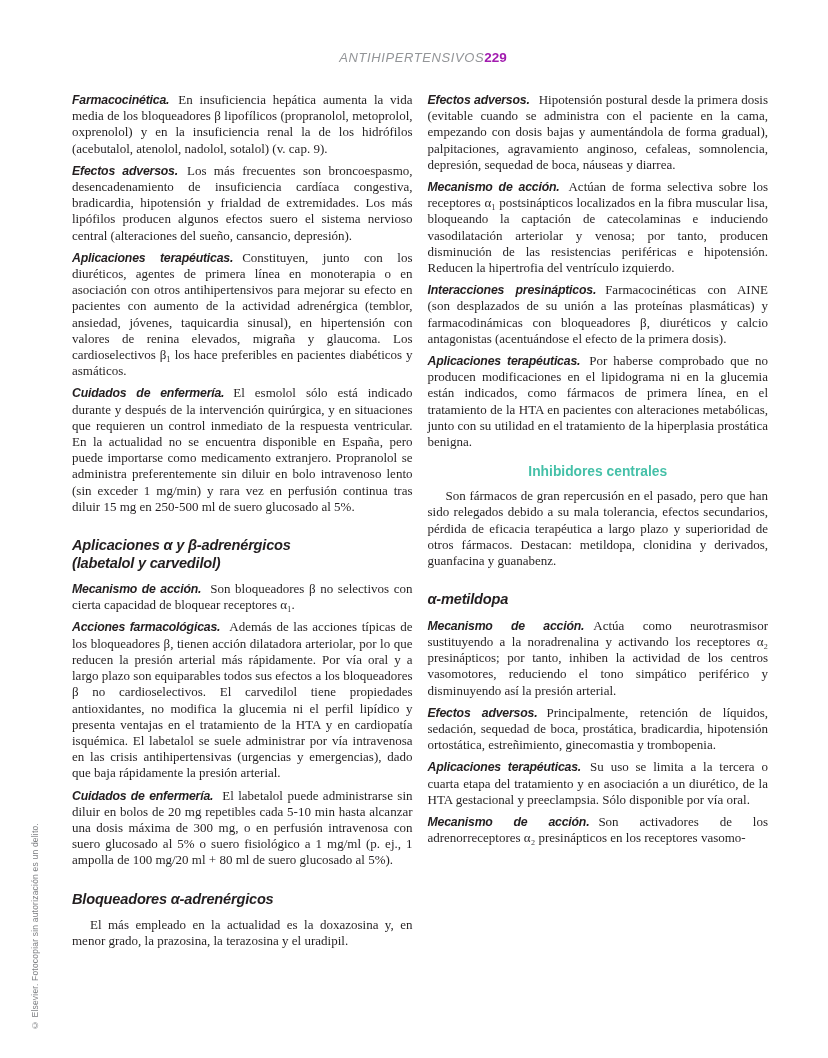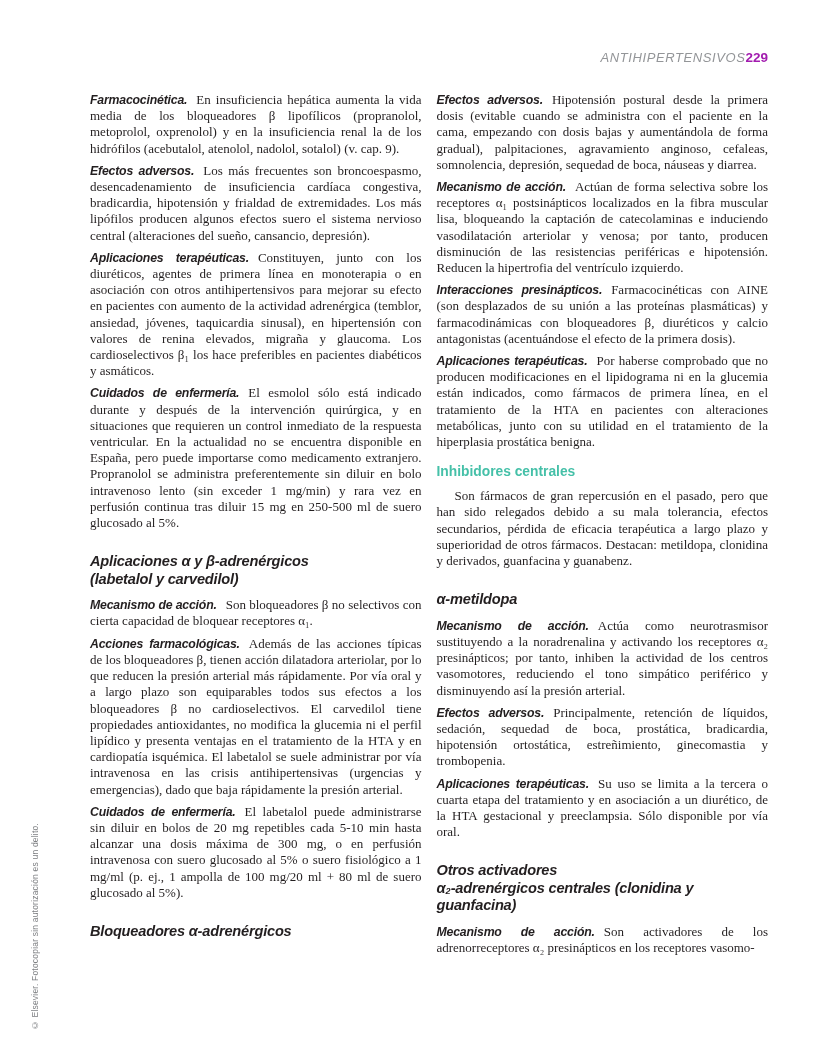--- a/index.html
+++ b/index.html
@@ -13,40 +13,40 @@
     overflow: hidden;
     font-family: "Liberation Serif", serif;
     color: #231f20;
   }
   .page-header {
     position: absolute;
     top: 50px;
     left: 78px;
     right: 60px;
     display: flex;
-    justify-content: flex-end;
+    justify-content: center;
     align-items: baseline;
   }
   .running-head {
     font-family: "Liberation Sans", sans-serif;
     font-style: italic;
     font-size: 13px;
     letter-spacing: 0.6px;
     color: #939598;
   }
   .page-number {
     font-family: "Liberation Sans", sans-serif;
     font-weight: bold;
     font-size: 13.5px;
     color: #a21caf;
   }
   .columns {
     position: absolute;
     top: 92px;
-    left: 90px;
+    left: 72px;
     right: 60px;
     display: flex;
     gap: 15px;
   }
   .col { width: 50%; }
   .para {
     font-size: 13px;
     line-height: 16.2px;
     text-align: justify;
     margin-bottom: 6px;
@@ -74,21 +74,21 @@
     text-align: left;
   }
   .accent-head {
     font-family: "Liberation Sans", sans-serif;
     font-weight: bold;
     font-size: 13.8px;
     line-height: 16px;
     color: #45c0a8;
     margin-top: 14px;
     margin-bottom: 8px;
-    text-align: left;
+    text-align: center;
   }
   .copyright-sidebar {
     position: absolute;
     left: 30px;
     bottom: 28px;
     writing-mode: vertical-rl;
     transform: rotate(180deg);
     font-family: "Liberation Sans", sans-serif;
     font-size: 8.5px;
     color: #7d7f82;
@@ -127,20 +127,21 @@
       <p class="para">
         <span class="runin">Mecanismo de acción.</span><span>Son bloqueadores β no selectivos con cierta capacidad de bloquear receptores α₁.</span>
       </p>
       <p class="para">
         <span class="runin">Acciones farmacológicas.</span><span>Además de las acciones típicas de los bloqueadores β, tienen acción dilatadora arteriolar, por lo que reducen la presión arterial más rápidamente. Por vía oral y a largo plazo son equiparables todos sus efectos a los bloqueadores β no cardioselectivos. El carvedilol tiene propiedades antioxidantes, no modifica la glucemia ni el perfil lipídico y presenta ventajas en el tratamiento de la HTA y en cardiopatía isquémica. El labetalol se suele administrar por vía intravenosa en las crisis antihipertensivas (urgencias y emergencias), dado que baja rápidamente la presión arterial.</span>
       </p>
       <p class="para">
         <span class="runin">Cuidados de enfermería.</span><span>El labetalol puede administrarse sin diluir en bolos de 20 mg repetibles cada 5-10 min hasta alcanzar una dosis máxima de 300 mg, o en perfusión intravenosa con suero glucosado al 5% o suero fisiológico a 1 mg/ml (p. ej., 1 ampolla de 100 mg/20 ml + 80 ml de suero glucosado al 5%).</span>
       </p>
       <h3 class="subhead">Bloqueadores α-adrenérgicos</h3>
+      <p class="para indent">El más empleado en la actualidad es la doxazosina y, en menor grado, la prazosina, la terazosina y el uradipil.</p>
     </div>
 
     <div class="col">
       <p class="para">
         <span class="runin">Efectos adversos.</span><span>Hipotensión postural desde la primera dosis (evitable cuando se administra con el paciente en la cama, empezando con dosis bajas y aumentándola de forma gradual), palpitaciones, agravamiento anginoso, cefaleas, somnolencia, depresión, sequedad de boca, náuseas y diarrea.</span>
       </p>
       <p class="para">
         <span class="runin">Mecanismo de acción.</span><span>Actúan de forma selectiva sobre los receptores α₁ postsinápticos localizados en la fibra muscular lisa, bloqueando la captación de catecolaminas e induciendo vasodilatación arteriolar y venosa; por tanto, producen disminución de las resistencias periféricas e hipotensión. Reducen la hipertrofia del ventrículo izquierdo.</span>
       </p>
       <p class="para">
@@ -154,21 +155,19 @@
       <h3 class="subhead">α-metildopa</h3>
       <p class="para">
         <span class="runin">Mecanismo de acción.</span><span>Actúa como neurotrasmisor sustituyendo a la noradrenalina y activando los receptores α₂ presinápticos; por tanto, inhiben la actividad de los centros vasomotores, reduciendo el tono simpático periférico y disminuyendo así la presión arterial.</span>
       </p>
       <p class="para">
         <span class="runin">Efectos adversos.</span><span>Principalmente, retención de líquidos, sedación, sequedad de boca, prostática, bradicardia, hipotensión ortostática, estreñimiento, ginecomastia y trombopenia.</span>
       </p>
       <p class="para">
         <span class="runin">Aplicaciones terapéuticas.</span><span>Su uso se limita a la tercera o cuarta etapa del tratamiento y en asociación a un diurético, de la HTA gestacional y preeclampsia. Sólo disponible por vía oral.</span>
       </p>
-      <h3 class="subhead">Otros activadores
-α₂-adrenérgicos centrales (clonidina y guanfacina)</h3>
       <p class="para">
         <span class="runin">Mecanismo de acción.</span><span>Son activadores de los adrenorreceptores α₂ presinápticos en los receptores vasomo-</span>
       </p>
     </div>
 
   </div>
 </div>
 
 </body></html>

